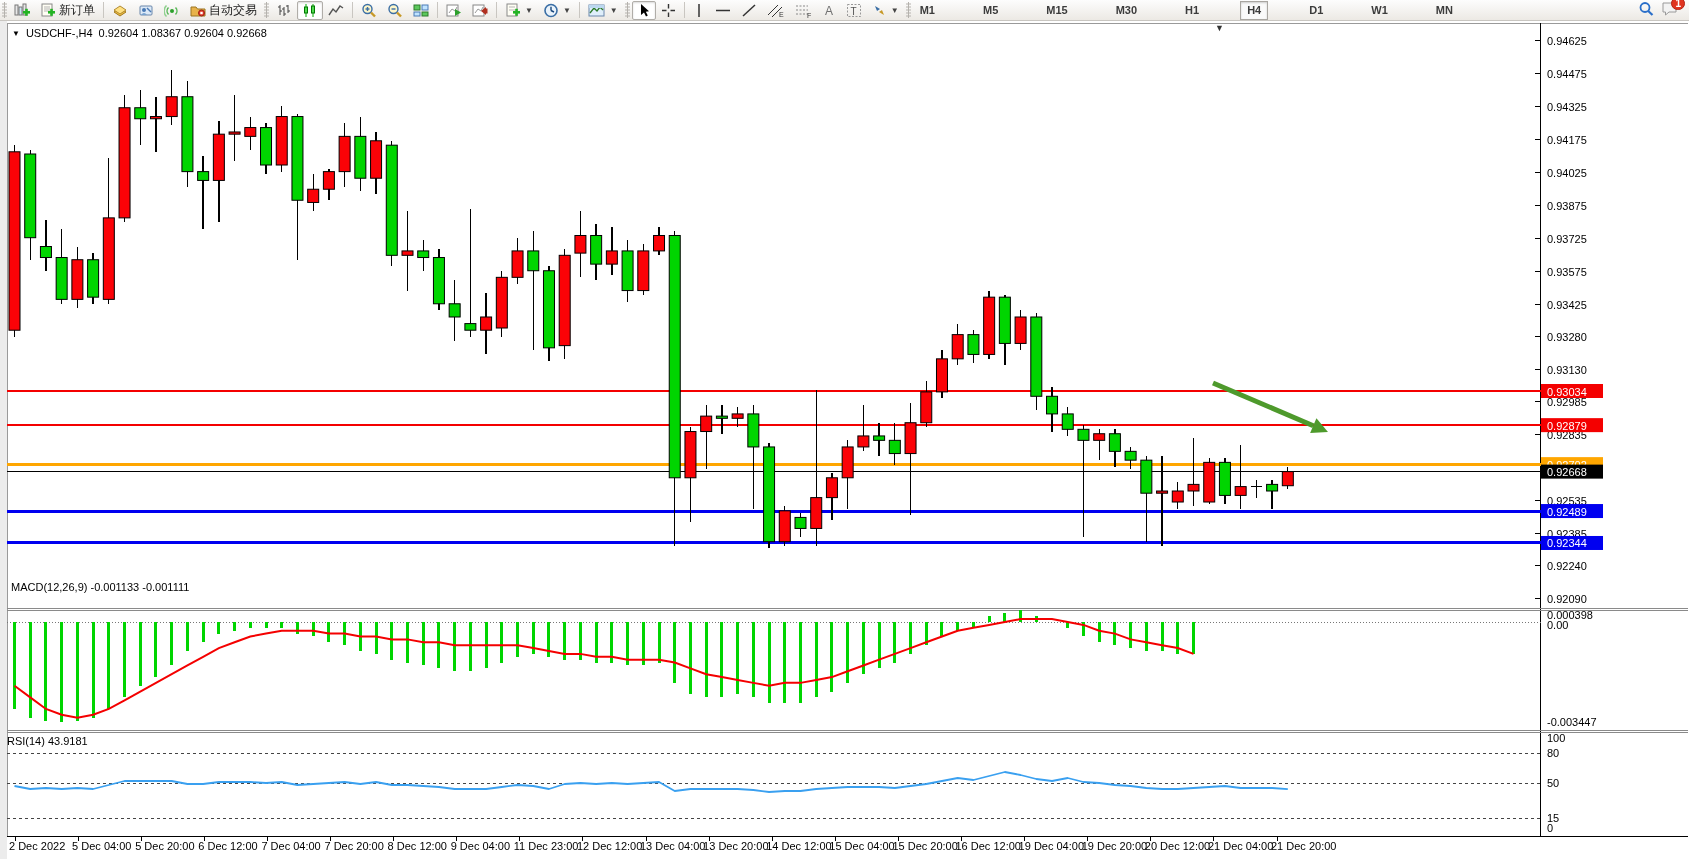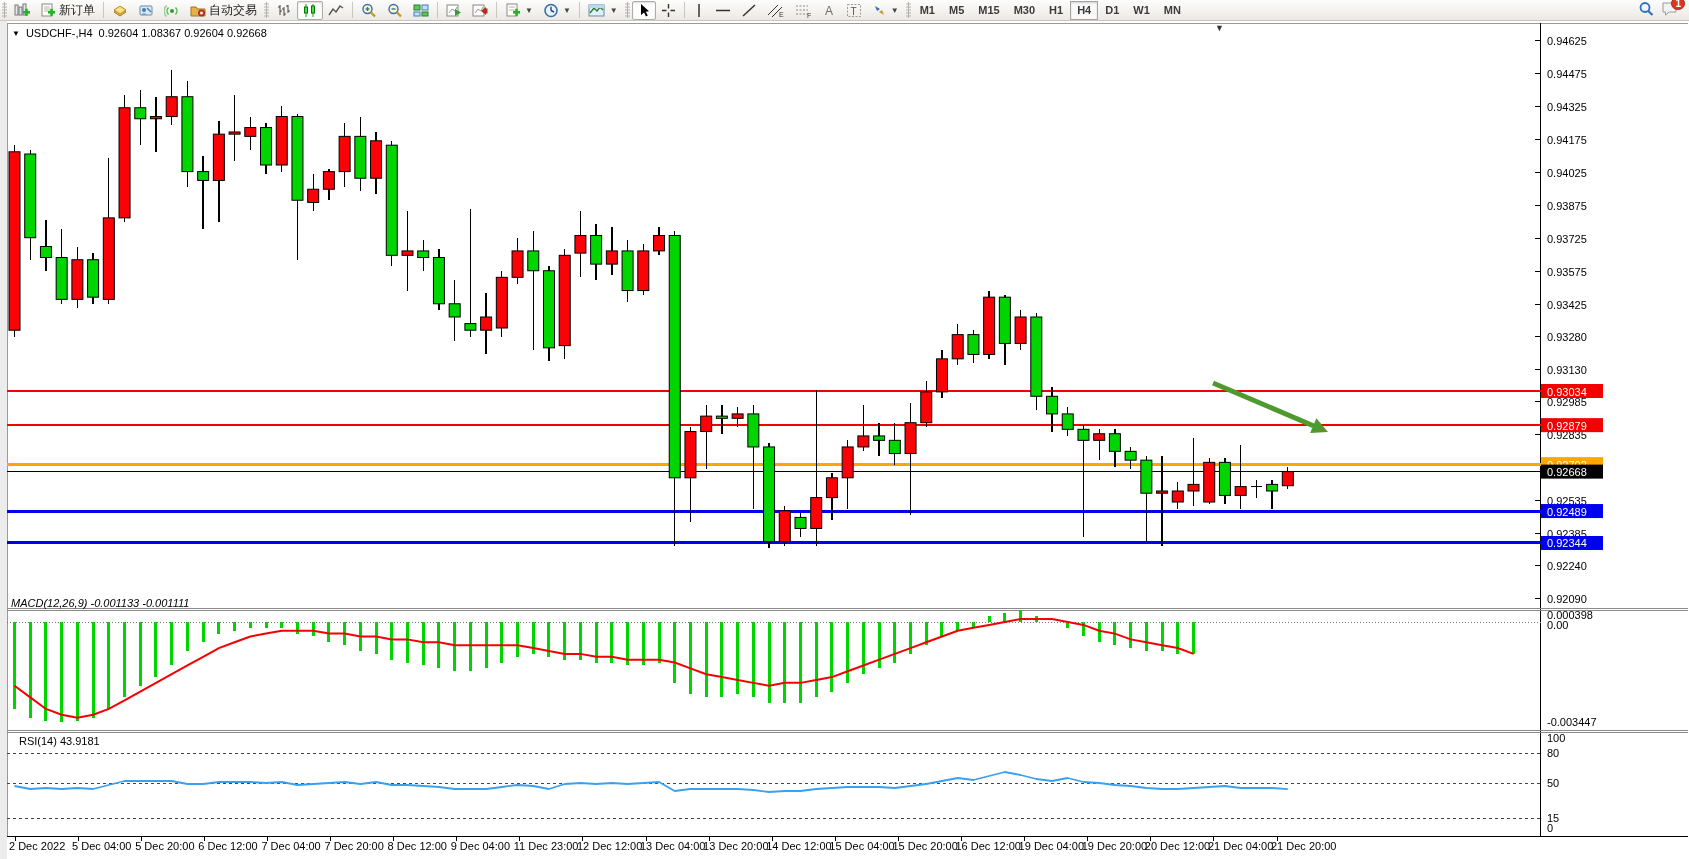--- a/index.html
+++ b/index.html
@@ -22,22 +22,22 @@
   #tb-right{margin-left:auto;display:flex;align-items:center;gap:6px;padding-right:10px;}
   .chat-wrap{position:relative;}
   .badge{position:absolute;top:-4px;right:-6px;min-width:13px;height:13px;border-radius:8px;background:#e03520;color:#fff;
     font-size:10px;font-weight:bold;display:flex;align-items:center;justify-content:center;padding:0 3px;border:1px solid #b22314;}
   
   #chartwin{position:absolute;left:7px;top:21px;width:1682px;height:838px;background:#fff;}
   #chart-svg{position:absolute;left:0;top:0;}
   .overlay{position:absolute;color:#000;font-size:11px;white-space:pre;}
   #chart-title{left:5px;top:6px;display:flex;align-items:center;gap:6px;}
   #chart-title .tri{font-size:8px;color:#000;}
-  #macd-label{left:4px;top:576px;font-style:italic;}
-  #rsi-label{left:12px;top:714px;}
+  #macd-label{left:4px;top:560px;}
+  #rsi-label{left:0;top:714px;}
   #shift-marker{left:1208px;top:2px;font-size:9px;color:#333;}
 </style>
 </head>
 <body>
 
 <div id="app">
 
   <div id="toolbar">
     <div class="grip"></div>
 
@@ -305,21 +305,21 @@
       <span>
           <svg width="15" height="15">
             <polygon points="3,3 8,6 5,8" fill="#3a6ea5"></polygon>
             <polygon points="12,12 7,9 10,7" fill="#c79927"></polygon>
           </svg>
         </span>
       <span class="caret">▼</span>
     </div>
 
     <div class="grip"></div>
-    <div id="tf-group" style="display:flex;align-items:flex-start;">
+    <div id="tf-group" style="display:flex;align-items:flex-start;gap:34px;">
         <div class="tf">M1</div>
         <div class="tf">M5</div>
         <div class="tf">M15</div>
         <div class="tf">M30</div>
         <div class="tf">H1</div>
         <div class="tf active">H4</div>
         <div class="tf">D1</div>
         <div class="tf">W1</div>
         <div class="tf">MN</div>
       </div>

